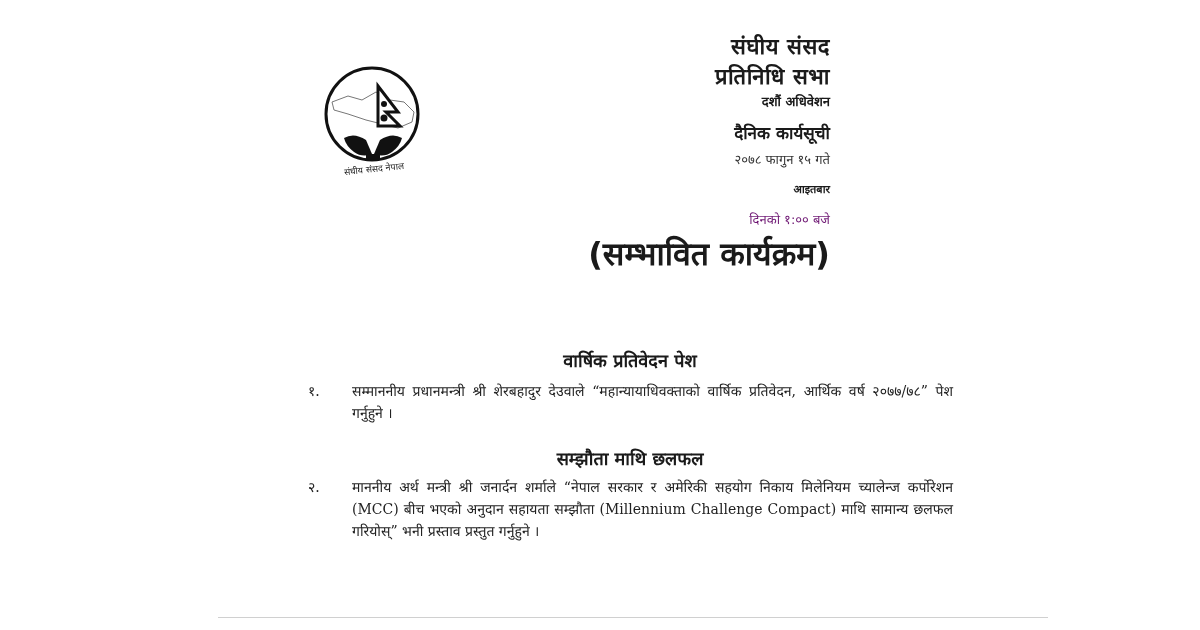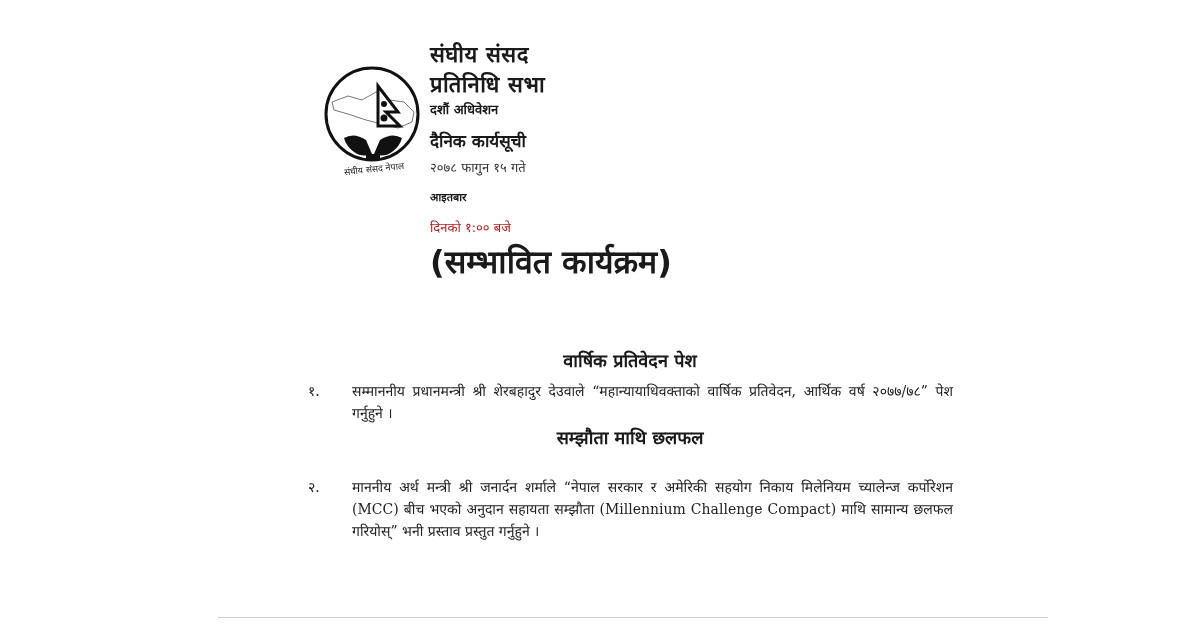--- a/index.html
+++ b/index.html
@@ -6,29 +6,29 @@
     body {
       width: 1200px; height: 630px; position: relative; overflow: hidden;
       font-family: "DejaVu Serif", serif; color: #1a1a1a;
     }
     .page { position: absolute; left: 0; top: 0; width: 1200px; height: 630px; }
 
     .logo {
       position: absolute; left: 318px; top: 62px; width: 112px; height: 118px;
     }
     .header-block {
-      position: absolute; left: 430px; width: 400px; top: 40px; text-align: left;
+      position: absolute; left: 430px; width: 400px; top: 32px; text-align: right;
     }
     .h-title1 { font-family: "DejaVu Sans", sans-serif; font-weight: bold; font-size: 22px; line-height: 30px; letter-spacing: 0.5px; }
     .h-title2 { font-family: "DejaVu Sans", sans-serif; font-weight: bold; font-size: 22px; line-height: 30px; letter-spacing: 0.5px; }
     .h-small { font-family: "DejaVu Sans", sans-serif; font-weight: bold; font-size: 13px; line-height: 20px; }
     .h-title3 { font-family: "DejaVu Sans", sans-serif; font-weight: bold; font-size: 17px; line-height: 24px; margin-top: 9px; }
     .h-date { font-family: "DejaVu Sans", sans-serif; font-size: 13px; line-height: 22px; margin-top: 4px; color: #333; }
     .h-day { font-family: "DejaVu Sans", sans-serif; font-weight: bold; font-size: 11px; line-height: 22px; margin-top: 8px; }
-    .h-time { font-family: "DejaVu Sans", sans-serif; font-size: 13px; line-height: 22px; margin-top: 8px; color: #b91c1c; }
+    .h-time { font-family: "DejaVu Sans", sans-serif; font-size: 13px; line-height: 22px; margin-top: 8px; color: #701a75; }
     .h-program { font-family: "DejaVu Sans", sans-serif; font-weight: bold; font-size: 32px; line-height: 34px; margin-top: 6px; }
 
     .section-heading {
       position: absolute; left: 300px; width: 660px; text-align: center;
       font-family: "DejaVu Sans", sans-serif; font-weight: bold; font-size: 18px;
     }
     .item {
       position: absolute; left: 308px; width: 645px;
       font-family: "DejaVu Serif", serif; font-size: 14px; line-height: 22px; color: #222;
     }
@@ -72,21 +72,21 @@
     <div class="h-time">दिनको १:०० बजे</div>
     <div class="h-program">(सम्भावित कार्यक्रम)</div>
   </div>
 
   <div class="section-heading" style="top:348px;">वार्षिक प्रतिवेदन पेश</div>
   <div class="item" style="top:380px;">
     <span class="item-num">१.</span>
     <div class="item-text">सम्माननीय प्रधानमन्त्री श्री शेरबहादुर देउवाले “महान्यायाधिवक्ताको वार्षिक प्रतिवेदन, आर्थिक वर्ष २०७७/७८” पेश गर्नुहुने ।</div>
   </div>
 
-  <div class="section-heading" style="top:425px;">सम्झौता माथि छलफल</div>
+  <div class="section-heading" style="top:446px;">सम्झौता माथि छलफल</div>
   <div class="item" style="top:476px;">
     <span class="item-num">२.</span>
     <div class="item-text">माननीय अर्थ मन्त्री श्री जनार्दन शर्माले “नेपाल सरकार र अमेरिकी सहयोग निकाय मिलेनियम च्यालेन्ज कर्पोरेशन (MCC) बीच भएको अनुदान सहायता सम्झौता (Millennium Challenge Compact) माथि सामान्य छलफल गरियोस्” भनी प्रस्ताव प्रस्तुत गर्नुहुने ।</div>
   </div>
 
   <div class="signature">
   </div>
 
   <div class="bottom-rule"></div>
 </div>

